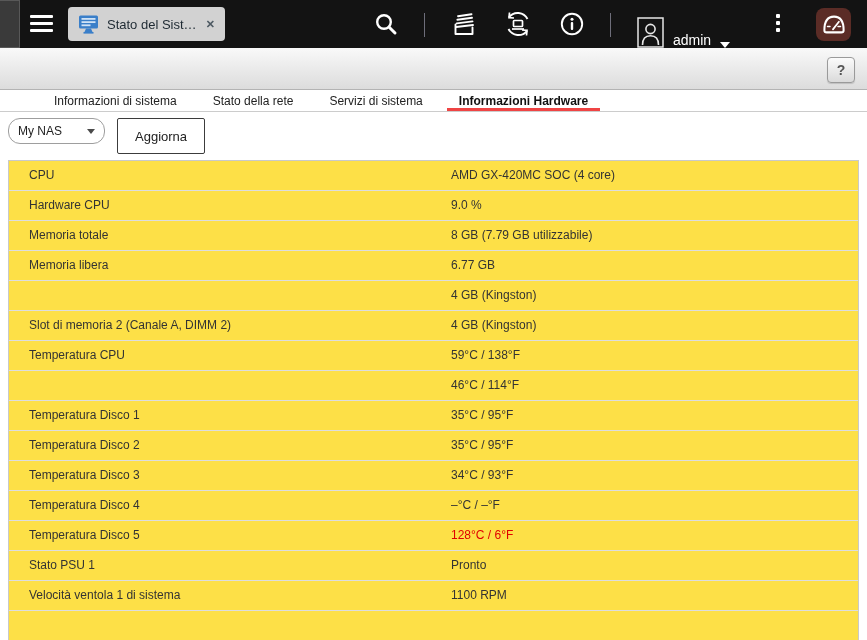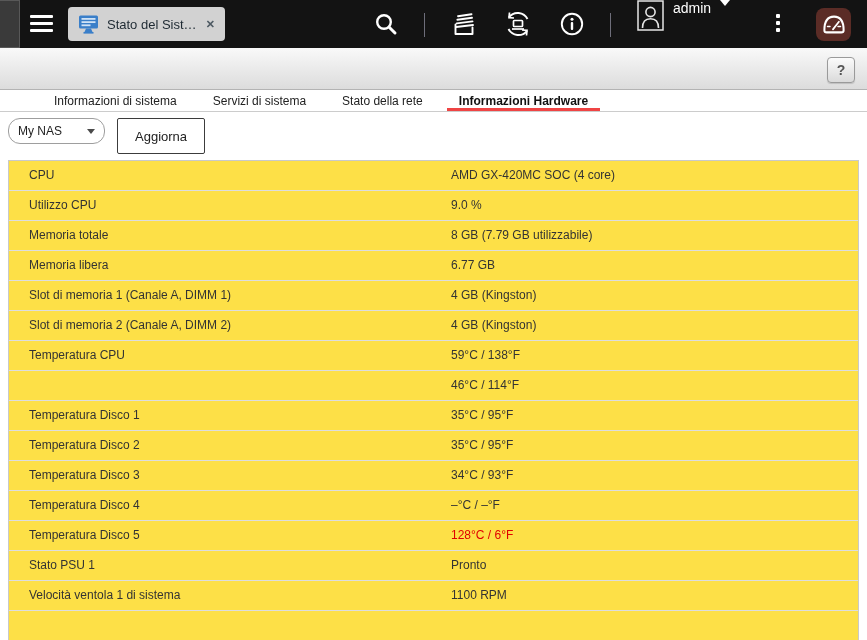--- a/index.html
+++ b/index.html
@@ -32,21 +32,21 @@
     font-size:13px; color:#1e2a33; white-space:nowrap; overflow:hidden;
     text-overflow:ellipsis; flex:1;
   }
   .task-tab .close {
     font-size:11px; font-weight:bold; color:#4e5a63; cursor:pointer; line-height:1;
   }
 
   .tb-icon { position:absolute; top:0; height:48px; display:flex; align-items:center; justify-content:center; cursor:pointer; }
   .tb-sep { position:absolute; top:13px; width:1px; height:24px; background:#6e6e7a; }
 
-  .admin-wrap { position:absolute; left:637px; top:0; height:48px; display:flex; align-items:flex-start; gap:9px; cursor:pointer; }
+  .admin-wrap { position:absolute; left:637px; top:0; height:48px; display:flex; align-items:flex-end; gap:9px; cursor:pointer; }
   .admin-name { color:#ffffff; font-size:14px; }
   .caret-down { width:0; height:0; border-left:5px solid transparent; border-right:5px solid transparent; border-top:6px solid #ffffff; }
 
   .dots { position:absolute; left:776px; top:14px; display:flex; flex-direction:column; gap:3px; cursor:pointer; }
   .dots .d { width:4px; height:4px; background:#ffffff; border-radius:1px; }
 
   .gauge-btn {
     position:absolute; left:816px; top:8px; width:35px; height:33px;
     background:#5b2c26; border-radius:8px; display:flex; align-items:center; justify-content:center;
     cursor:pointer;
@@ -197,56 +197,55 @@
       </svg>
     </div>
   </div>
 
   <div class="graybar">
     <div class="help-btn">?</div>
   </div>
 
   <div class="tabbar">
     <div class="tab">Informazioni di sistema</div>
+    <div class="tab">Stato della rete</div>
     <div class="tab">Servizi di sistema</div>
-    <div class="tab">Stato della rete</div>
     <div class="tab active">Informazioni Hardware</div>
   </div>
 
   <div class="controls">
     <div class="nas-select">
       <span>My NAS</span>
       <span class="sel-caret"></span>
     </div>
     <button class="refresh-btn">Aggiorna</button>
   </div>
 
   <div class="hw-table">
     <div class="hw-row">
       <span class="lbl">CPU</span>
       <span class="val">AMD GX-420MC SOC (4 core)</span>
     </div>
 
     <div class="hw-row">
-      <span class="lbl">Utilizzo CPU</span>
+      <span class="lbl">Hardware CPU</span>
       <span class="val">9.0 %</span>
     </div>
 
     <div class="hw-row">
       <span class="lbl">Memoria totale</span>
       <span class="val">8 GB (7.79 GB utilizzabile)</span>
     </div>
 
     <div class="hw-row">
       <span class="lbl">Memoria libera</span>
       <span class="val">6.77 GB</span>
     </div>
 
     <div class="hw-row">
-      <span class="lbl">Slot di memoria 1 (Canale A, DIMM 1)</span>
       <span class="val">4 GB (Kingston)</span>
     </div>
 
     <div class="hw-row">
       <span class="lbl">Slot di memoria 2 (Canale A, DIMM 2)</span>
       <span class="val">4 GB (Kingston)</span>
     </div>
 
     <div class="hw-row">
       <span class="lbl">Temperatura CPU</span>

